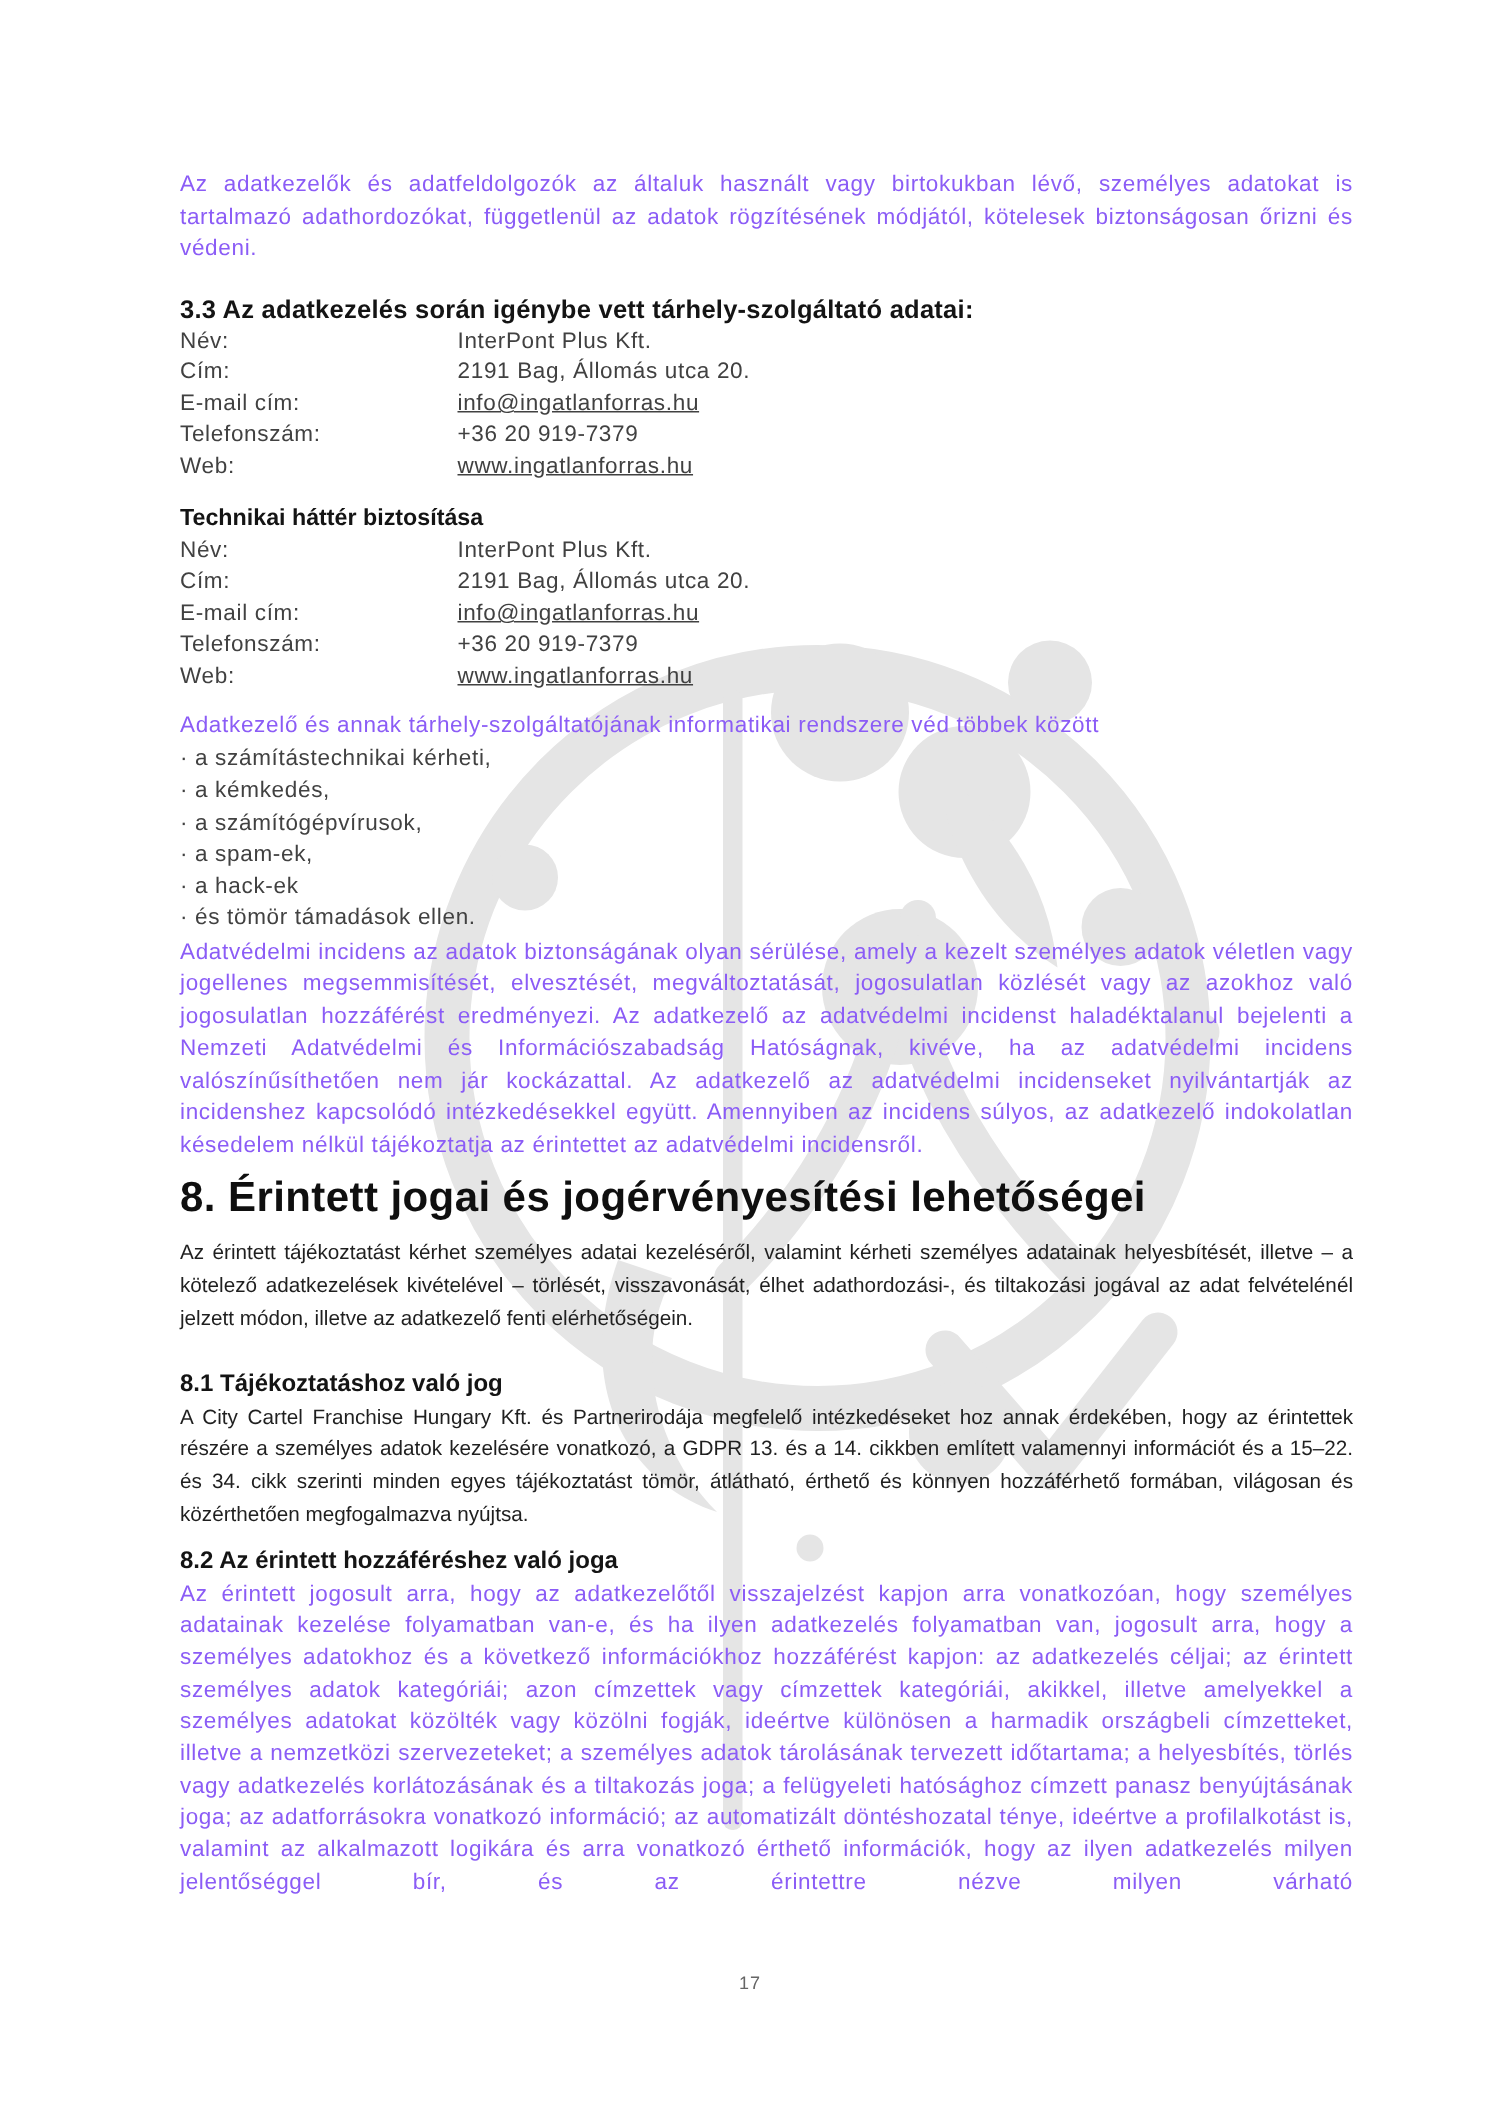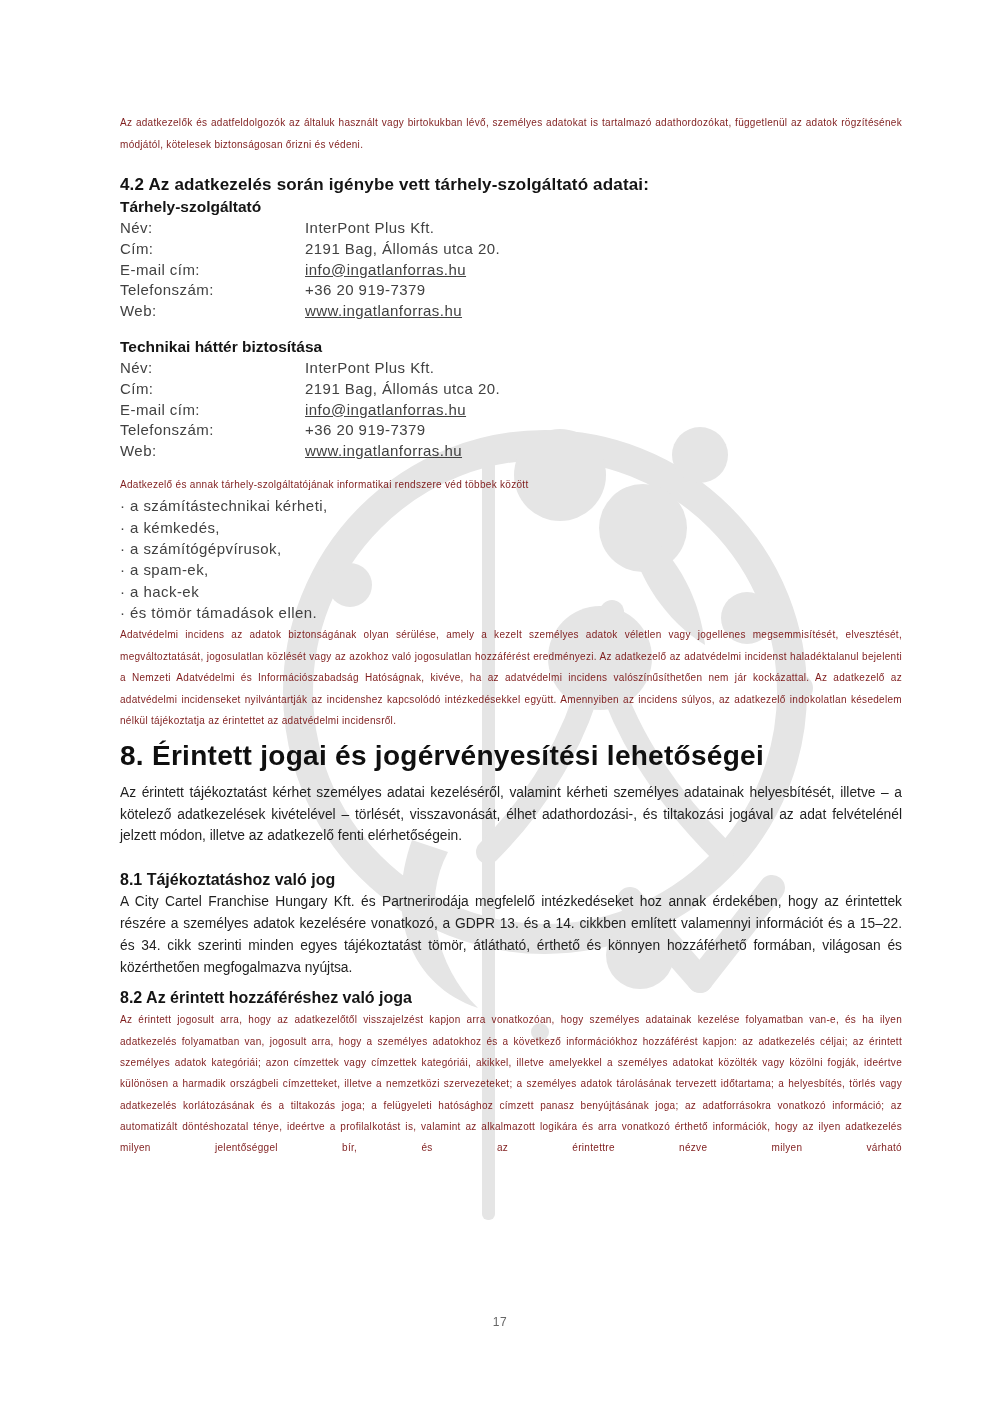--- a/index.html
+++ b/index.html
@@ -5,22 +5,22 @@
   html,body { margin:0; padding:0; background:#888; }
   .page {
     position:relative; width:1000px; height:1414px; margin:0 auto;
     background:#ffffff; overflow:hidden;
     font-family:"Liberation Sans", sans-serif;
   }
   .watermark { position:absolute; left:160px; top:420px; z-index:0; }
   .content { position:absolute; left:120px; top:112px; width:782px; z-index:1; }
 
   .body-text {
-    font-size:10px; line-height:21.5px; letter-spacing:0.03em;
-    color:#7f1d1d; text-align:justify; margin:0;
+    font-size:15px; line-height:21.5px; letter-spacing:0.03em;
+    color:#8b5cf6; text-align:justify; margin:0;
   }
   .single-line { text-align:left; }
   .justify-last { text-align-last:justify; }
 
   .h-md {
     font-size:17px; font-weight:bold; color:#141414;
     line-height:23px; margin:18px 0 0 0; letter-spacing:0.01em;
   }
   .h-sub {
     font-size:15.5px; font-weight:bold; color:#141414;
@@ -91,23 +91,22 @@
       <path d="M612,468 L540,560" fill="none" stroke="#e5e5e5" stroke-width="26" stroke-linecap="round"></path>
       <circle cx="480" cy="535" r="34"></circle>
       <circle cx="380" cy="612" r="9"></circle>
     </g>
   </svg>
 
   <div class="content">
 
     <p class="body-text">Az adatkezelők és adatfeldolgozók az általuk használt vagy birtokukban lévő, személyes adatokat is tartalmazó adathordozókat, függetlenül az adatok rögzítésének módjától, kötelesek biztonságosan őrizni és védeni.</p>
 
-    <h2 class="h-md">4.2 Az adatkezelés során igénybe vett tárhely-szolgáltató adatai:</h2>
+    <h2 class="h-md">3.3 Az adatkezelés során igénybe vett tárhely-szolgáltató adatai:</h2>
 
-    <h3 class="h-sub">Tárhely-szolgáltató</h3>
     <div class="contact-block">
       <div class="contact-row">
         <span class="contact-label">Név:</span>
         <span class="contact-value">InterPont Plus Kft.</span>
       </div>
       <div class="contact-row">
         <span class="contact-label">Cím:</span>
         <span class="contact-value">2191 Bag, Állomás utca 20.</span>
       </div>
       <div class="contact-row">

